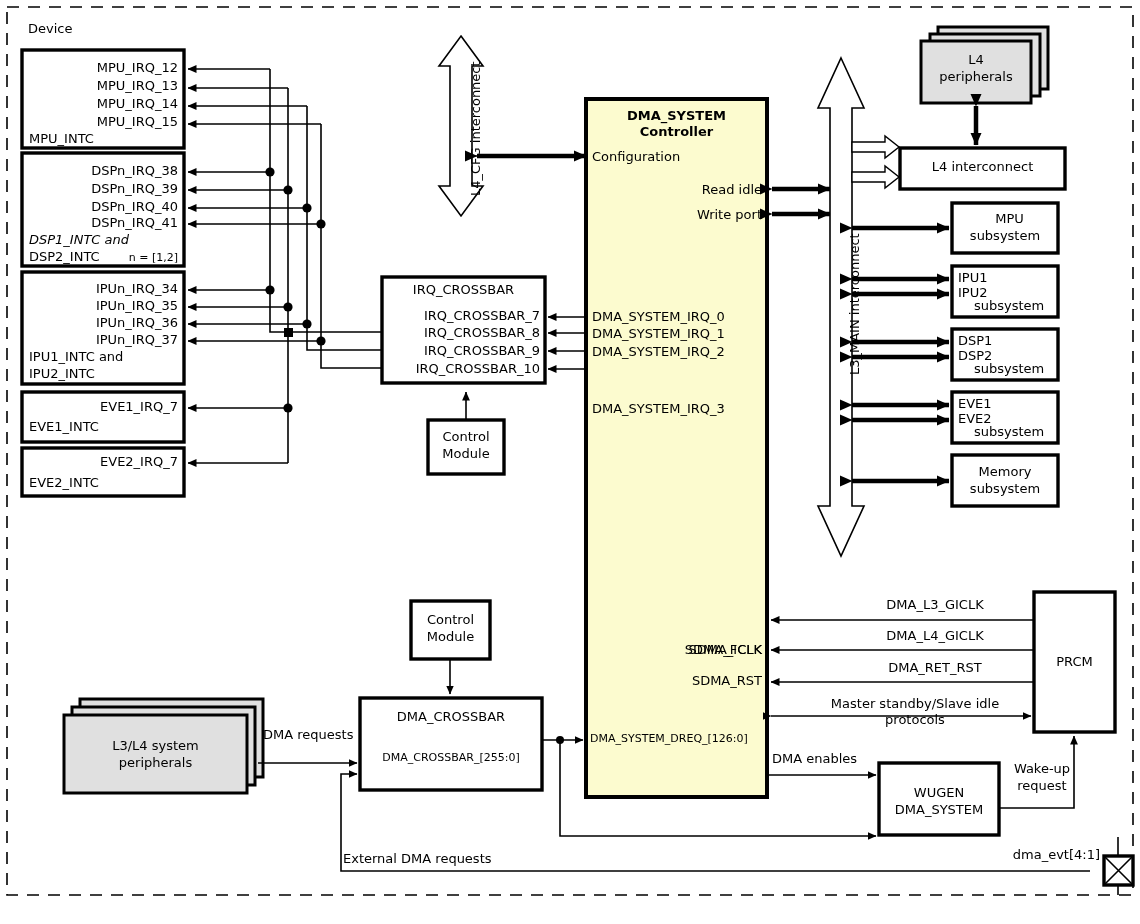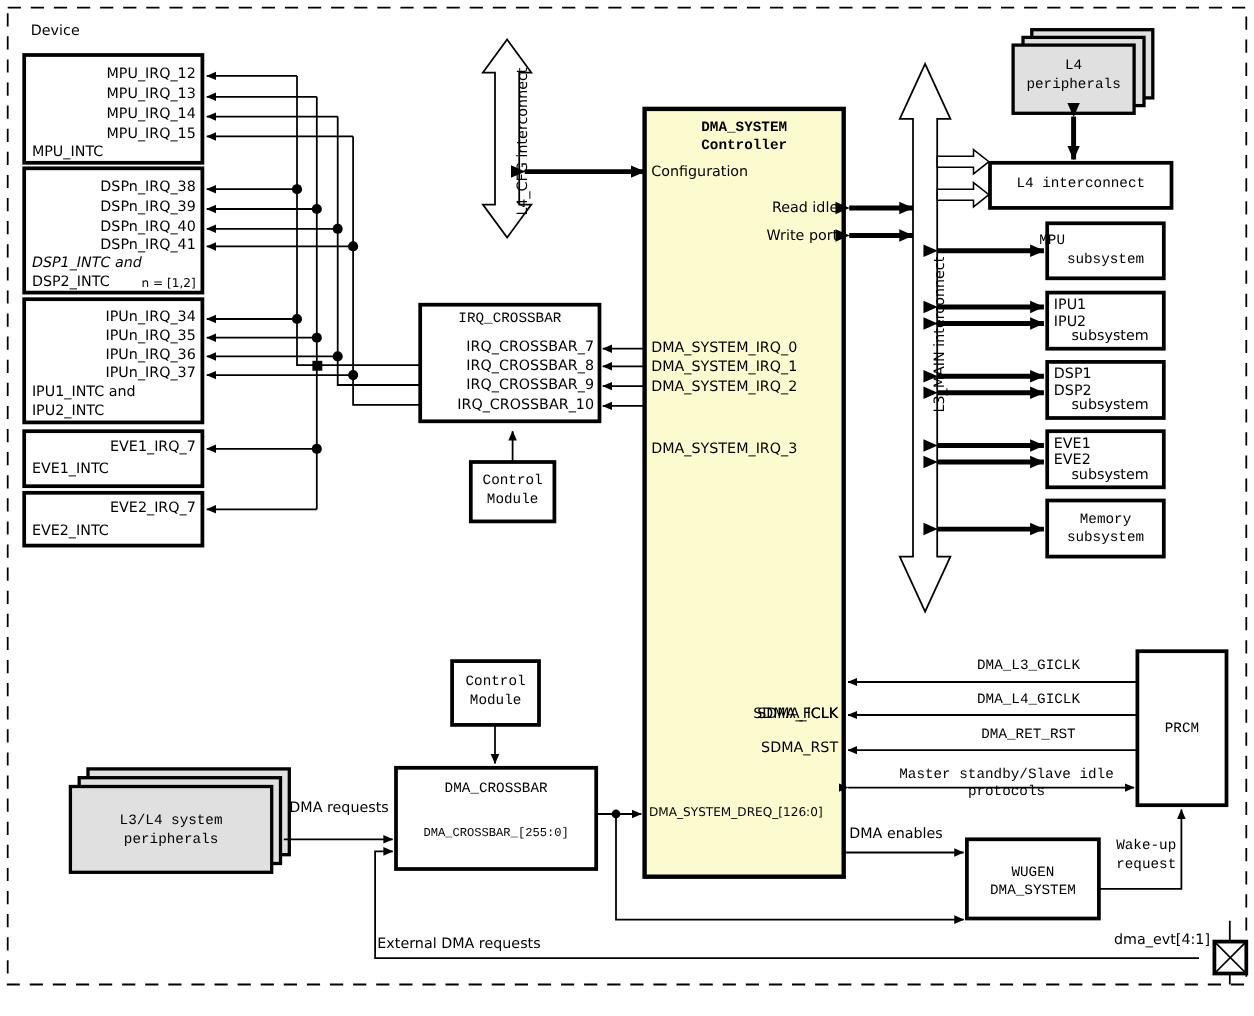--- a/index.html
+++ b/index.html
@@ -1,20 +1,20 @@
 <!DOCTYPE html>
 <html><head>
 <meta charset="utf-8">
 <style>
   html,body{margin:0;padding:0;background:#ffffff;}
   body{font-family:"DejaVu Sans","Liberation Sans",sans-serif;}
   #canvas{position:relative;width:1140px;height:924px;background:#fff;overflow:hidden;}
   svg.layer{position:absolute;left:0;top:0;width:1140px;height:924px;}
   .txt{position:absolute;white-space:pre;font-size:13px;color:#000;line-height:1.15;}
-  .c{text-align:center;font-family:Liberation Mono, monospace;}
+  .c{text-align:center;}
   .r{text-align:right;}
   .l{text-align:left;}
   .bold{font-weight:bold;}
   .small{font-size:11px;}
   .tiny{font-size:9.5px;}
   .vert{transform-origin:0 0;}
 </style>
 </head>
 <body>
 
@@ -220,21 +220,21 @@
 <div class="txt l small" style="left:590px;top:733px;">DMA_SYSTEM_DREQ_[126:0]</div>
 
 <div class="txt vert" style="left:469px;top:196px;transform:rotate(-90deg);">L4_CFG interconnect</div>
 <div class="txt vert" style="left:848px;top:375px;transform:rotate(-90deg);">L3_MAIN interconnect</div>
 
 <div class="txt c" style="left:921px;top:53px;width:110px;">L4</div>
 <div class="txt c" style="left:921px;top:70px;width:110px;">peripherals</div>
 
 <div class="txt c" style="left:900px;top:160px;width:165px;">L4 interconnect</div>
 
-<div class="txt c" style="left:911px;top:212px;width:91px;">MPU</div>
+<div class="txt c" style="left:964px;top:212px;width:91px;">MPU</div>
 <div class="txt c" style="left:952px;top:229px;width:106px;">subsystem</div>
 
 <div class="txt l" style="left:958px;top:271px;">IPU1</div>
 <div class="txt l" style="left:958px;top:286px;">IPU2</div>
 <div class="txt l" style="left:974px;top:299px;">subsystem</div>
 
 <div class="txt l" style="left:958px;top:334px;">DSP1</div>
 <div class="txt l" style="left:958px;top:349px;">DSP2</div>
 <div class="txt l" style="left:974px;top:362px;">subsystem</div>
 

